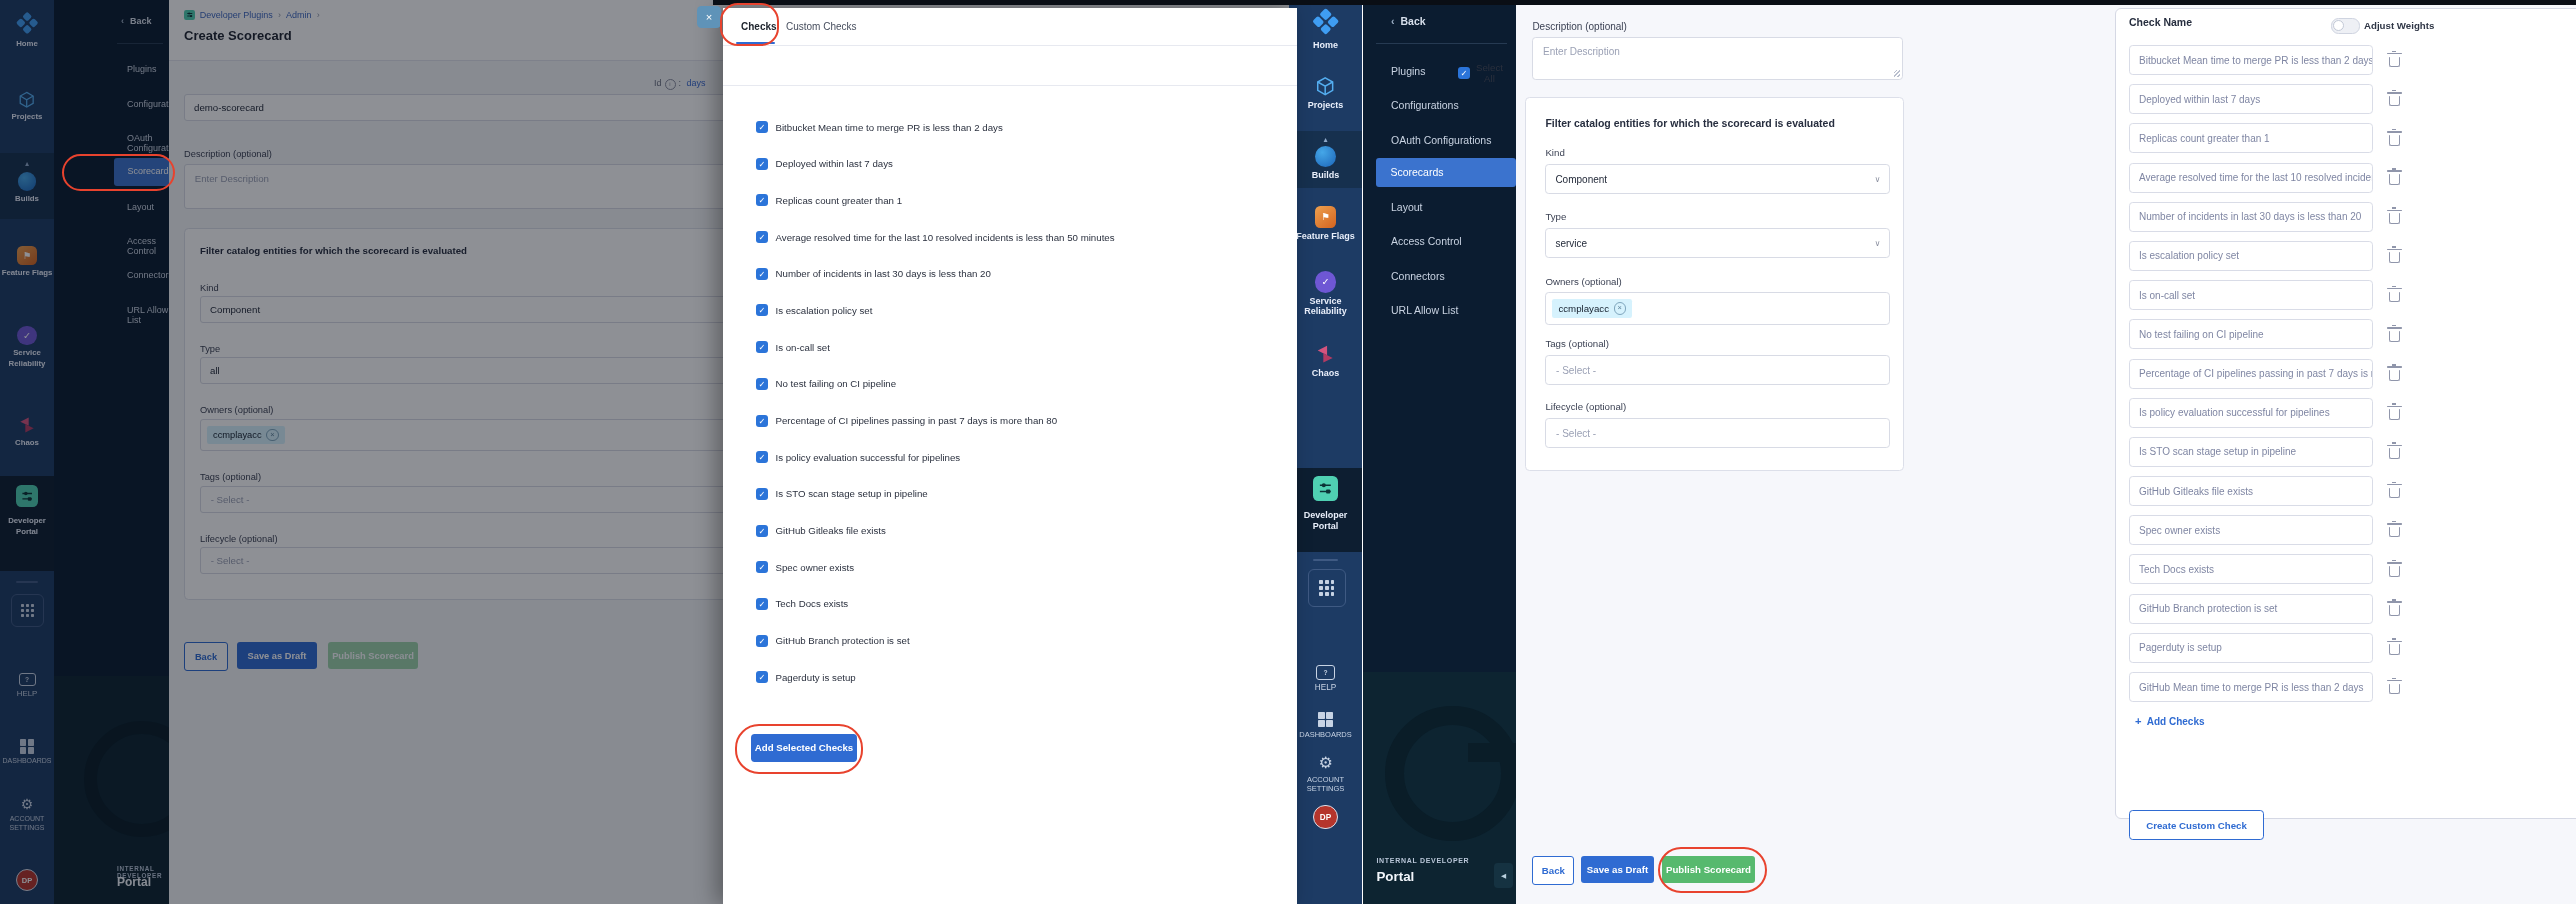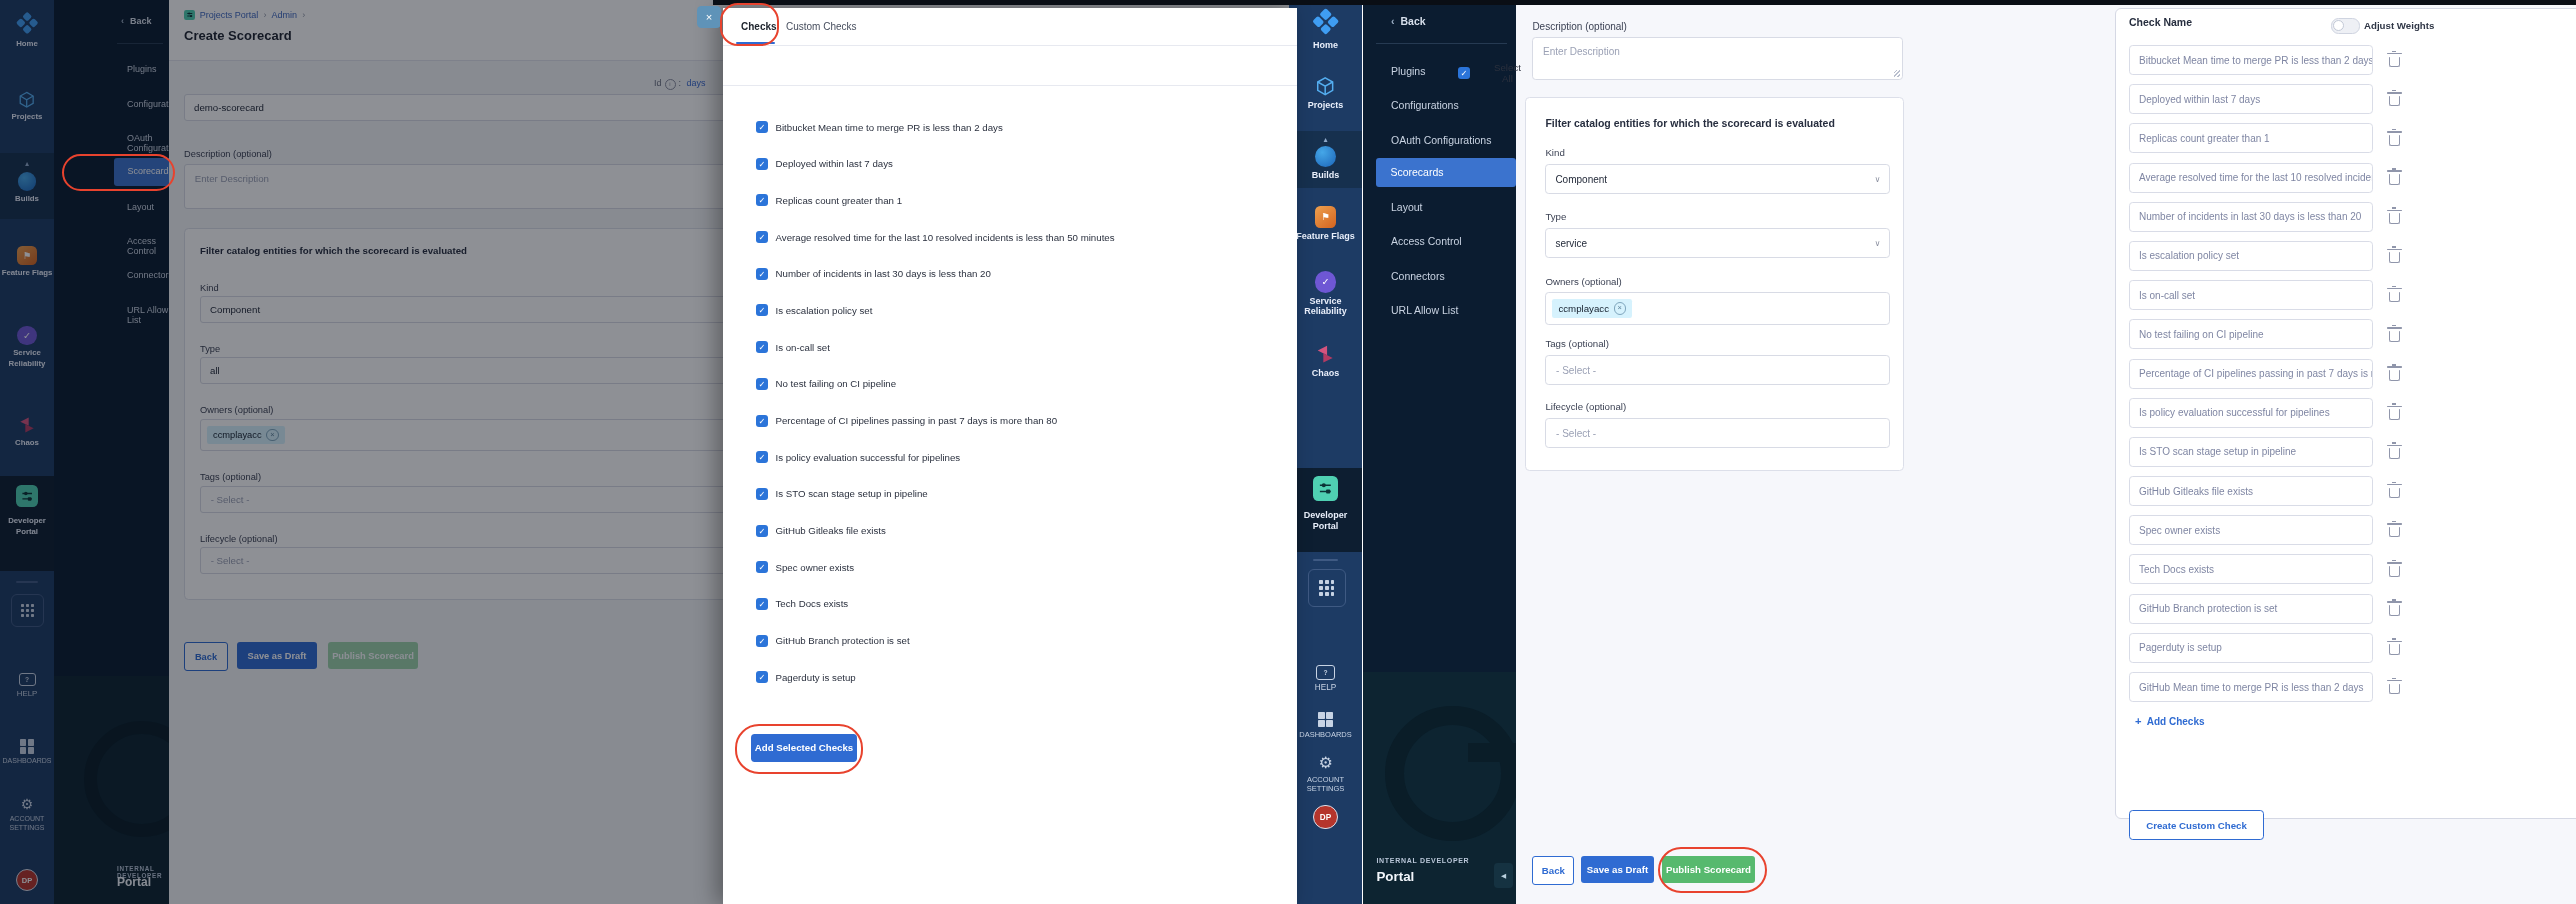--- a/index.html
+++ b/index.html
@@ -74,21 +74,21 @@
   .tab{position:absolute;font-size:10px;cursor:pointer;}
   .tab-active{font-weight:700;color:#20262f;}
   .tab-idle{color:#474e5e;}
   .tabline{position:absolute;background:#2f6bd2;border-radius:1.5px;}
   .hdiv{position:absolute;left:0;right:0;height:0.7px;background:#e7e9f0;}
   .cb{width:12px;height:12px;border-radius:3px;background:#2b74d9;color:#fff;display:flex;align-items:center;justify-content:center;flex:none;cursor:pointer;}
   .cb::before{content:"✓";font-size:8.2px;font-weight:700;}
   .checkrow{display:flex;align-items:center;gap:7.5px;height:15px;}
   .checkrow .ctext{font-size:9.7px;color:#2b313f;white-space:nowrap;}
   #checklist{position:absolute;left:748px;top:112px;display:flex;flex-direction:column;gap:21.7px;}
-  #selectall{position:absolute;left:735px;top:54px;display:flex;align-items:center;gap:24px;}
+  #selectall{position:absolute;left:735px;top:54px;display:flex;align-items:center;gap:6px;}
   
   .panelcard{position:absolute;background:#fff;border:0.7px solid #d5d8e4;border-radius:6px;}
   .tog{position:absolute;width:27px;height:14px;border-radius:7.5px;background:#eef0f5;border:0.7px solid #cfd4e0;cursor:pointer;}
   .tog::after{content:"";position:absolute;left:0.7px;top:0.7px;width:11.2px;height:11.2px;border-radius:50%;background:#fff;border:0.7px solid #c3c9d6;box-sizing:border-box;}
   #rowlist{position:absolute;left:2129px;top:46px;display:flex;flex-direction:column;gap:11.2px;}
   .prow{display:flex;align-items:center;gap:16.4px;height:28px;}
   .pinput{width:242px;height:28px;background:#fff;border:0.7px solid #d9dce7;border-radius:3.7px;display:flex;align-items:center;overflow:hidden;cursor:text;}
   .pinput span{padding-left:9px;font-size:10px;color:#7f86a3;white-space:nowrap;}
   .trash{position:relative;width:9px;height:9.7px;border:1.1px solid #9096ab;border-top:none;border-radius:0.7px 0.7px 2.2px 2.2px;margin-top:3.7px;cursor:pointer;flex:none;}
   .trash::before{content:"";position:absolute;left:-3px;right:-3px;top:-3.7px;height:1.5px;background:#9096ab;border-radius:0.7px;}
@@ -228,21 +228,21 @@
     <div class="bc" style="left:15px;top:9.7px;">
       <span class="bc-ico">
         <svg width="7.5" height="7.5" viewBox="0 0 24 24">
             <g stroke="#0c3236" stroke-width="3" fill="none">
               <path d="M4 8h16M4 16h16"></path>
             </g>
             <circle cx="10" cy="8" r="3" fill="#0c3236"></circle>
             <rect x="13" y="13" width="6" height="6" rx="1" fill="#0c3236"></rect>
           </svg>
       </span>
-      <span class="bc-link">Projects Portal</span>
+      <span class="bc-link">Developer Plugins</span>
       <span class="bc-sep">›</span>
       <span class="bc-link">Admin</span>
       <span class="bc-sep">›</span>
     </div>
     <div class="abs" style="left:15px;top:28px;font-size:13px;font-weight:700;color:#1e2430;">Create Scorecard</div>
 
     <div class="lblf" style="left:15px;top:96px;font-size:10px;">Name</div>
     <div class="abs" style="left:485px;top:78px;width:61px;overflow:hidden;white-space:nowrap;font-size:9px;color:#6a7080;">
       <span>Id</span><span class="infoi"></span><span>:</span>
       <span style="color:#3b6cd0;margin-left:3px;">days</span>

